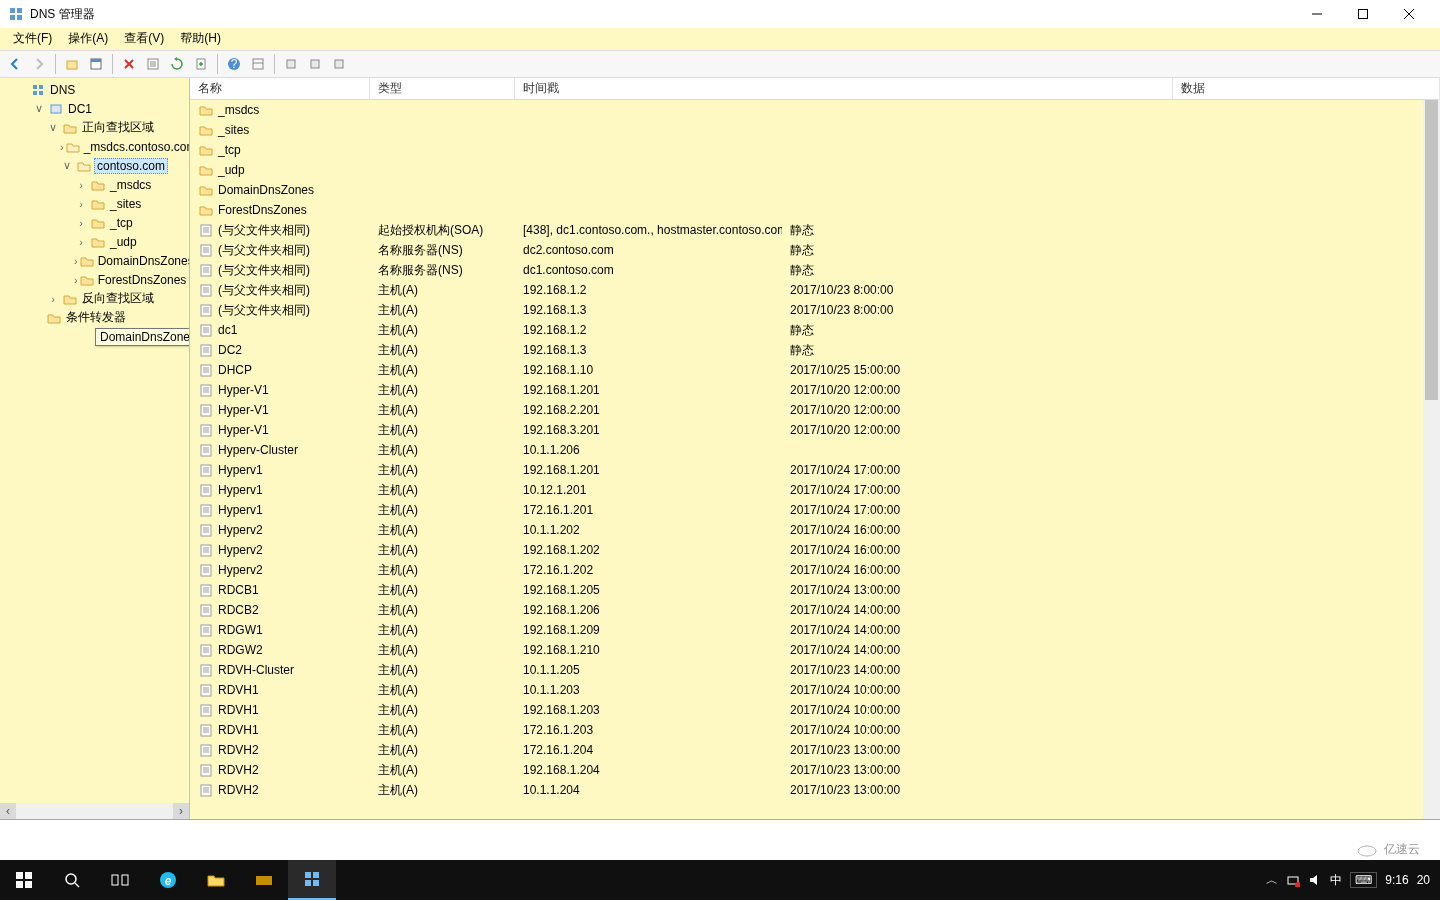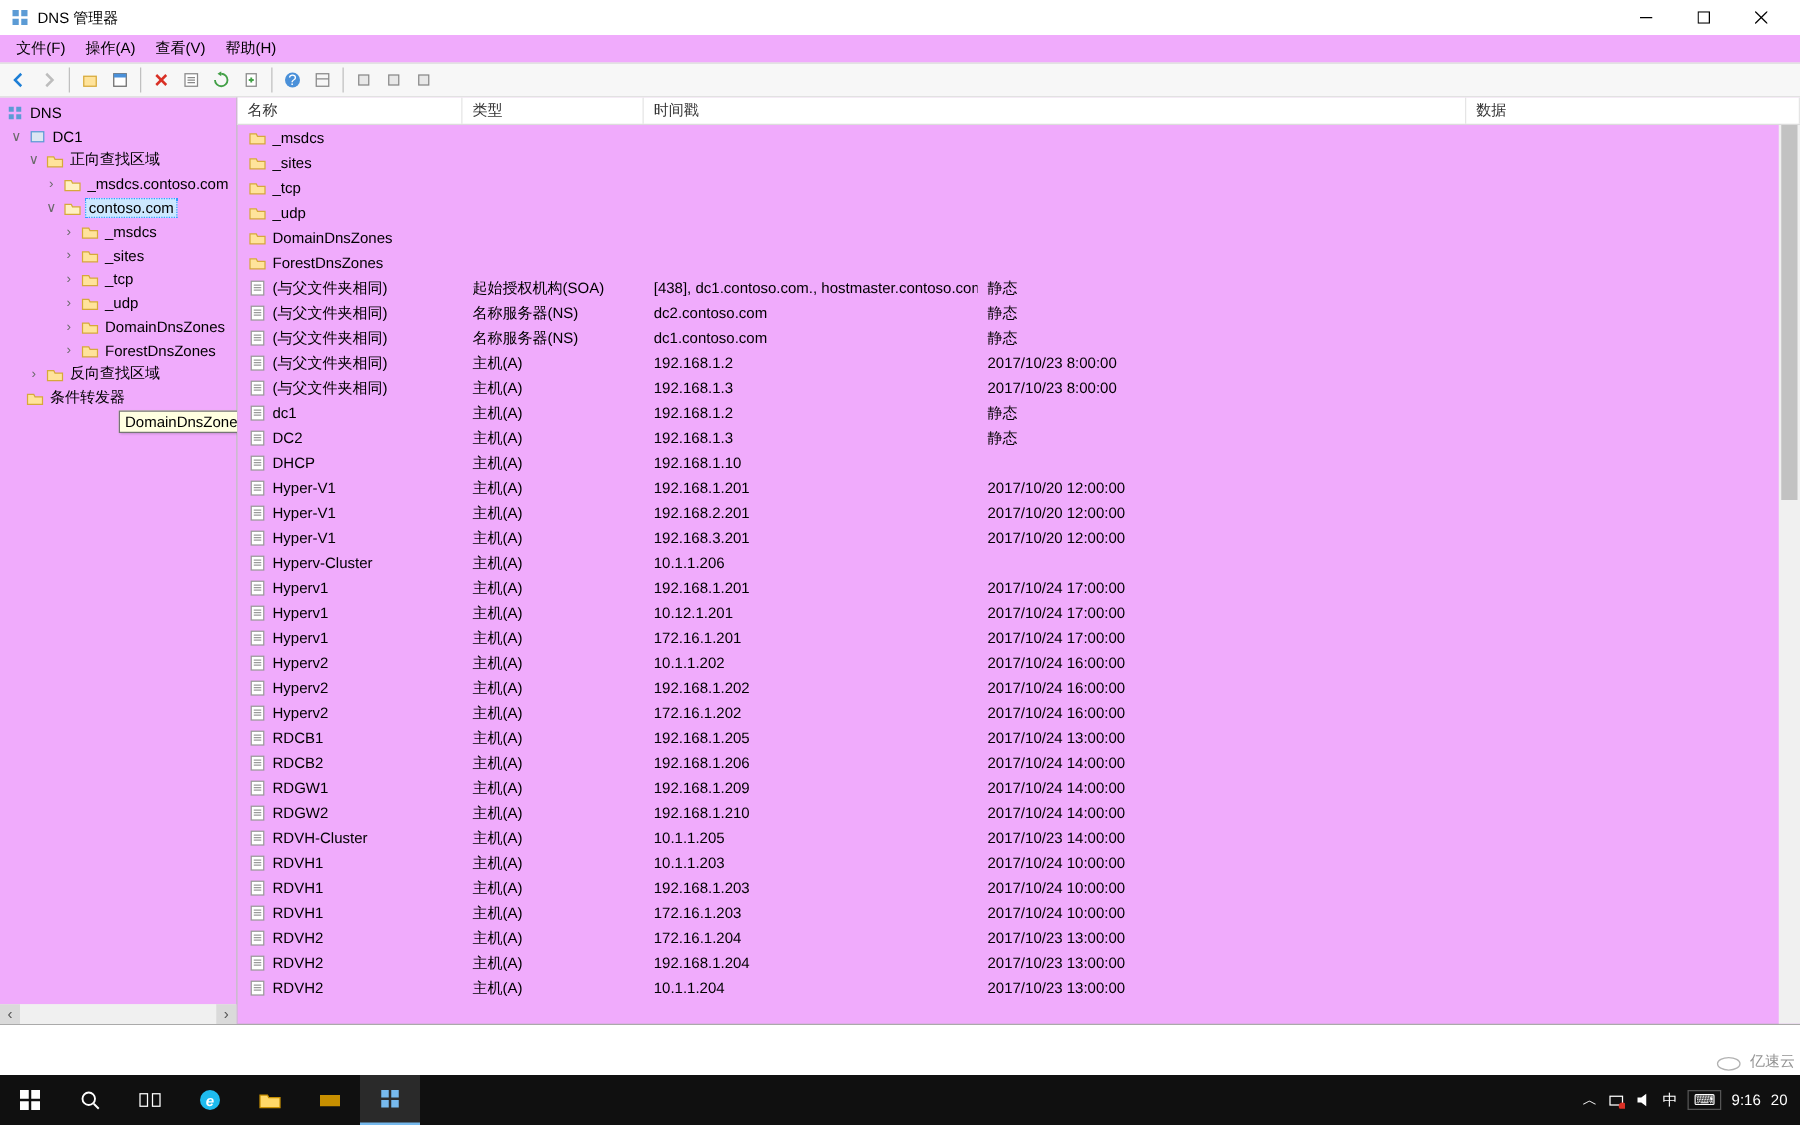--- a/index.html
+++ b/index.html
@@ -1,54 +1,54 @@
 <!DOCTYPE html>
 <html><head>
 <meta charset="utf-8">
 <style>
 * { margin:0; padding:0; box-sizing:border-box; font-family:"Segoe UI","Microsoft YaHei",Tahoma,sans-serif; font-size:12px; }
 html,body { width:1440px; height:900px; background:#fff; overflow:hidden; }
-.window { width:1440px; height:820px; display:flex; flex-direction:column; background:#f0abfc; border-bottom:1px solid #aaa; }
+.window { width:1440px; height:820px; display:flex; flex-direction:column; background:#fef9c3; border-bottom:1px solid #aaa; }
 .titlebar { height:28px; display:flex; align-items:center; padding:0 8px; background:#fff; }
 .titlebar .app-icon { width:16px; height:16px; margin-right:6px; display:inline-flex; align-items:center; justify-content:center; }
 .titlebar .title { flex:0 0 auto; color:#000; }
 .titlebar-spacer { flex:1; }
 .winbtn { width:46px; height:28px; display:inline-flex; align-items:center; justify-content:center; color:#000; }
 .menubar { height:22px; display:flex; align-items:flex-end; padding:0 6px; gap:2px; }
 .menubar .menu-item { padding:2px 6px; border:1px solid transparent; }
 .toolbar { height:28px; display:flex; align-items:center; padding:0 4px; gap:2px; border-top:1px solid #dcdcdc; border-bottom:1px solid #dcdcdc; background:#f7f7f7; }
 .tb { width:22px; height:22px; border:1px solid transparent; display:inline-flex; align-items:center; justify-content:center; border-radius:2px; }
 .tb-sep { width:1px; height:20px; background:#c0c0c0; margin:0 3px; }
 .body { flex:1; display:flex; min-height:0; }
 .tree { width:190px; border-right:1px solid #c0c0c0; overflow:auto; padding-top:2px; position:relative; }
 .tree-scroll-x { position:absolute; left:0; right:0; bottom:0; height:16px; background:#f0f0f0; display:flex; }
 .tree-scroll-x .sbtn { width:16px; height:16px; background:#dadada; display:inline-flex; align-items:center; justify-content:center; color:#555; }
 .tree-scroll-x .strack { flex:1; background:#f0f0f0; }
-.tn { display:flex; align-items:center; height:19px; white-space:nowrap; padding-right:4px; }
+.tn { display:flex; align-items:center; height:19px; white-space:nowrap; padding-right:4px;margin-left:26px; }
 .tw { width:14px; text-align:center; color:#6a6a6a; font-size:11px; display:inline-block; user-select:none; }
 .ti { width:16px; height:16px; margin:0 2px; display:inline-flex; align-items:center; justify-content:center; }
 .tn .lbl { padding:0 2px; }
 .tn.sel .lbl { background:#cce8ff; border:1px dotted #3399ff; }
 .tooltip { position:absolute; left:95px; top:250px; background:#ffffe1; border:1px solid #767676; padding:1px 4px; font-size:12px; z-index:5; box-shadow:1px 1px 2px rgba(0,0,0,.2); }
 .list { flex:1; display:flex; flex-direction:column; min-width:0; position:relative; }
 .cols { height:22px; display:flex; align-items:center; border-bottom:1px solid #dcdcdc; background:#fff; }
 .col { padding:0 8px; height:100%; display:flex; align-items:center; border-right:1px solid #e5e5e5; color:#333; }
 .c0 { width:180px; } .c1 { width:145px; } .c2 { width:267px; } .c3 { flex:1; }
 .rows { flex:1; overflow-y:auto; }
 .row { height:20px; display:flex; align-items:center; }
 .cell { padding:0 8px; display:flex; align-items:center; overflow:hidden; white-space:nowrap; }
 .cell .ri { width:16px; height:16px; margin-right:4px; flex:0 0 auto; display:inline-flex; align-items:center; justify-content:center; }
 .list-scroll { position:absolute; top:22px; right:0; bottom:0; width:17px; background:#f0f0f0; }
 .list-scroll .thumb { position:absolute; top:0; left:2px; right:2px; height:300px; background:#c2c2c2; }
 .taskbar { position:absolute; left:0; right:0; bottom:0; height:40px; background:#101010; display:flex; align-items:center; color:#fff; }
 .taskbar .tbtn { width:48px; height:40px; display:inline-flex; align-items:center; justify-content:center; }
 .taskbar .tbtn.active { border-bottom:2px solid #76b9ed; background:#2a2a2a; }
 .taskbar .spacer { flex:1; }
 .systray { display:flex; align-items:center; gap:8px; padding:0 10px; font-size:11px; }
-.watermark { position:absolute; right:4px; bottom:42px; color:#888; font-size:13px; display:flex; align-items:center; gap:6px; opacity:.9; }
+.watermark { position:absolute; right:20px; bottom:42px; color:#888; font-size:13px; display:flex; align-items:center; gap:6px; opacity:.9; }
 svg { display:block; }
 </style>
 </head>
 <body>
 
 <div class="window">
 
   <div class="titlebar">
     <span class="app-icon">
       <svg width="16" height="16">
@@ -503,20 +503,21 @@
                   <rect x="2" y="2" width="10" height="11" fill="#fff" stroke="#9a9a9a"></rect>
                   <line x1="4" y1="5" x2="10" y2="5" stroke="#9a9a9a"></line>
                   <line x1="4" y1="7" x2="10" y2="7" stroke="#9a9a9a"></line>
                   <line x1="4" y1="9" x2="10" y2="9" stroke="#9a9a9a"></line>
                 </svg>
               </span>
               <span>DHCP</span>
             </div>
             <div class="cell c1">主机(A)</div>
             <div class="cell c2">192.168.1.10</div>
+            <div class="cell c3">2017/10/25 15:00:00</div>
           </div>
           <div class="row">
             <div class="cell c0">
               <span class="ri">
                 <svg width="14" height="14">
                   <rect x="2" y="2" width="10" height="11" fill="#fff" stroke="#9a9a9a"></rect>
                   <line x1="4" y1="5" x2="10" y2="5" stroke="#9a9a9a"></line>
                   <line x1="4" y1="7" x2="10" y2="7" stroke="#9a9a9a"></line>
                   <line x1="4" y1="9" x2="10" y2="9" stroke="#9a9a9a"></line>
                 </svg>

